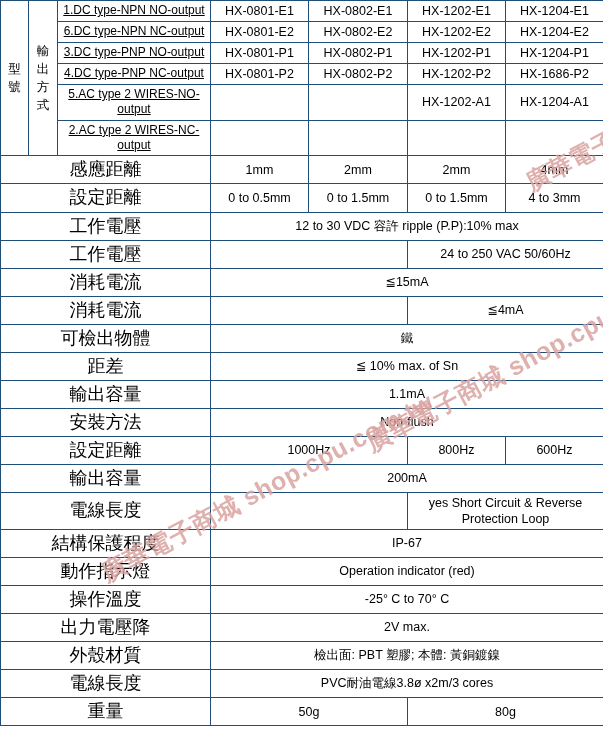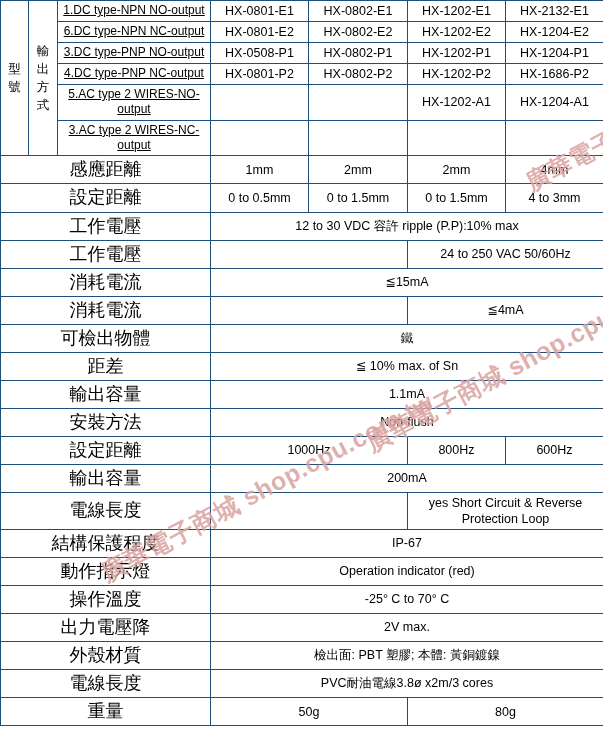--- a/index.html
+++ b/index.html
@@ -121,52 +121,52 @@
               <div>輸</div>
               <div>出</div>
               <div>方</div>
               <div>式</div>
             </span>
           </td>
         <td class="lbl-out">1.DC type-NPN NO-output</td>
         <td>HX-0801-E1</td>
         <td>HX-0802-E1</td>
         <td>HX-1202-E1</td>
-        <td>HX-2132-E1</td>
+        <td>HX-1204-E1</td>
       </tr>
       <tr>
         <td class="lbl-out">6.DC type-NPN NC-output</td>
         <td>HX-0801-E2</td>
         <td>HX-0802-E2</td>
         <td>HX-1202-E2</td>
         <td>HX-1204-E2</td>
       </tr>
       <tr>
         <td class="lbl-out">3.DC type-PNP NO-output</td>
-        <td>HX-0508-P1</td>
+        <td>HX-0801-P1</td>
         <td>HX-0802-P1</td>
         <td>HX-1202-P1</td>
         <td>HX-1204-P1</td>
       </tr>
       <tr>
         <td class="lbl-out">4.DC type-PNP NC-output</td>
         <td>HX-0801-P2</td>
         <td>HX-0802-P2</td>
         <td>HX-1202-P2</td>
         <td>HX-1686-P2</td>
       </tr>
       <tr>
         <td class="lbl-out">5.AC type 2 WIRES-NO-output</td>
         <td></td>
         <td></td>
         <td>HX-1202-A1</td>
         <td>HX-1204-A1</td>
       </tr>
       <tr>
-        <td class="lbl-out">3.AC type 2 WIRES-NC-output</td>
+        <td class="lbl-out">2.AC type 2 WIRES-NC-output</td>
         <td></td>
         <td></td>
         <td></td>
         <td></td>
       </tr>
 
     <tr>
           <td class="lbl" colspan="3">感應距離</td>
           <td>1mm</td>
           <td>2mm</td>

